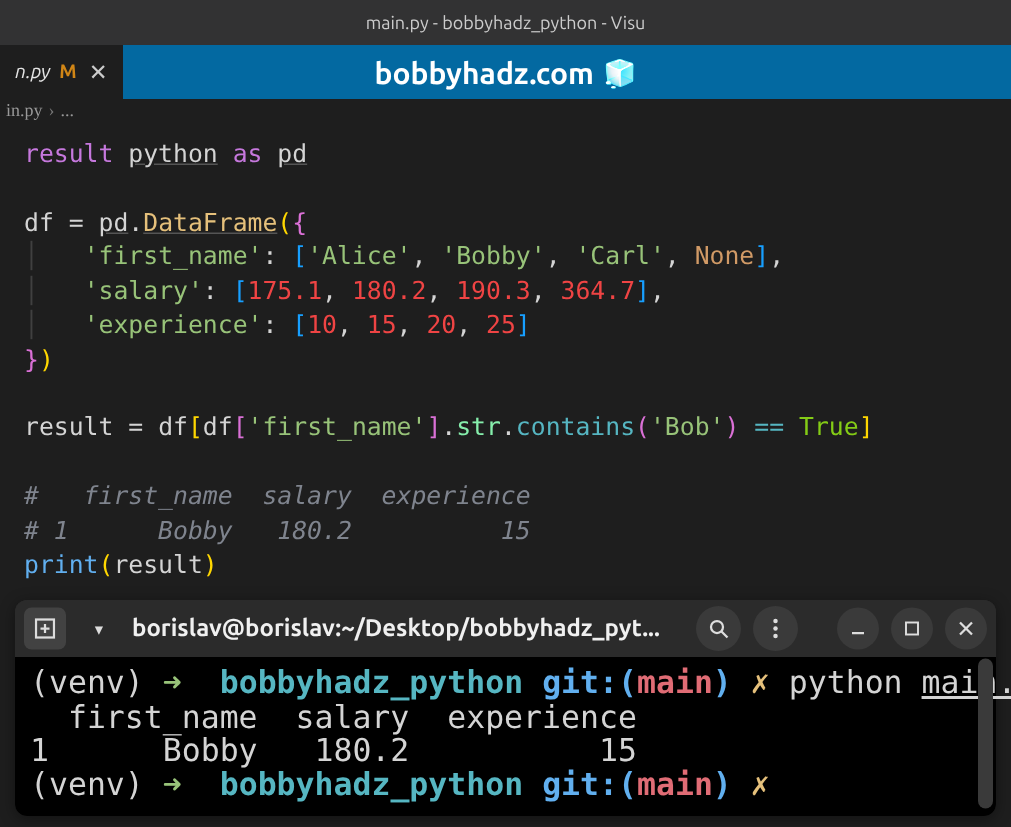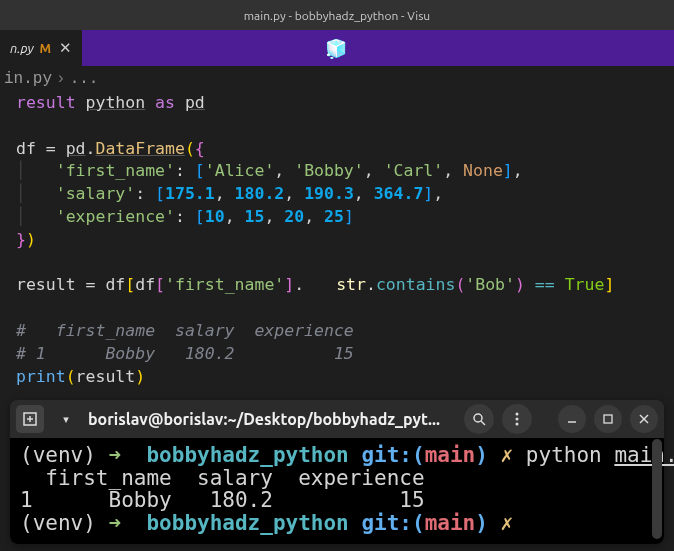--- a/index.html
+++ b/index.html
@@ -17,21 +17,21 @@
       background: #323233;
       display: flex;
       align-items: center;
       justify-content: center;
       font-size: 12px;
       color: #cccccc;
       font-family: -apple-system, Ubuntu, sans-serif;
     }
     .tabbar {
       height: 36px;
-      background: #4c1d95;
+      background: #0369a1;
       display: flex;
       align-items: center;
       position: relative;
     }
     .tab {
       height: 36px;
       background: #1e1e1e;
       display: flex;
       align-items: center;
       padding: 0 8px 0 10px;
@@ -53,49 +53,49 @@
       display: flex;
       align-items: center;
       gap: 6px;
       font-family: -apple-system, Ubuntu, sans-serif;
     }
     .wmicon { font-size: 18px; filter: brightness(1.3); }
     .breadcrumb {
       height: 22px;
       background: #1e1e1e;
       display: flex;
-      align-items: flex-end;
+      align-items: flex-start;
       padding-left: 4px;
-      font-size: 16px;
+      font-size: 12px;
       color: #999;
       gap: 4px;
-      font-family: Liberation Mono, monospace;
+      font-family: Liberation Serif, serif;
     }
     .breadcrumb .bc-sep { color: #777; }
     .editor {
       padding: 4px 0 12px 16px;
       font-size: 16.5px;
       line-height: 22.8px;
       white-space: pre;
       font-family: 'Consolas', 'Monaco', monospace;
       font-weight: 500;
     }
     .kw-import { color: #c678dd; }
     .kw-as { color: #c678dd; }
     .ident { color: #d4d4d4; margin-top: 18px; }
     .mod { color: #d4d4d4; text-decoration: underline; text-decoration-color: #555; }
-    .var { color: #fef9c3; margin-left: 32px; }
+    .var { color: #86efac; }
     .op { color: #d4d4d4; }
     .meth { color: #56b6c2; }
     .cls { color: #e5c07b; text-decoration: underline; text-decoration-color: #555; }
     .paren { color: #da70d6; }
     .paren2 { color: #ffd700; }
     .brace { color: #179fff; }
     .str { color: #98c379; }
-    .num { color: #0ea5e9; font-weight: bold; }
+    .num { color: #ef4444; }
     .none { color: #d19a66; }
     .comment { color: #7f848e; font-style: italic; }
     .func { color: #61afef; }
     .bool { color: #84cc16; }
     .indent-guide { color: #404040; }
     
     .terminal-wrap {
       background: #2b2b2b;
       margin: 0 10px 8px 10px;
       border-radius: 8px;
@@ -175,20 +175,21 @@
   <span>main.py - bobbyhadz_python - Visu</span>
 </div>
 
 <div class="tabbar">
   <div class="tab">
     <span class="tabname">n.py</span>
     <span class="modified">M</span>
     <span class="close">✕</span>
   </div>
   <div class="watermark">
+    <span>bobbyhadz.com</span>
     <span class="wmicon">🧊</span>
   </div>
 </div>
 
 <div class="breadcrumb">
   <span>in.py</span>
   <span class="bc-sep">›</span>
   <span>...</span>
 </div>
 

